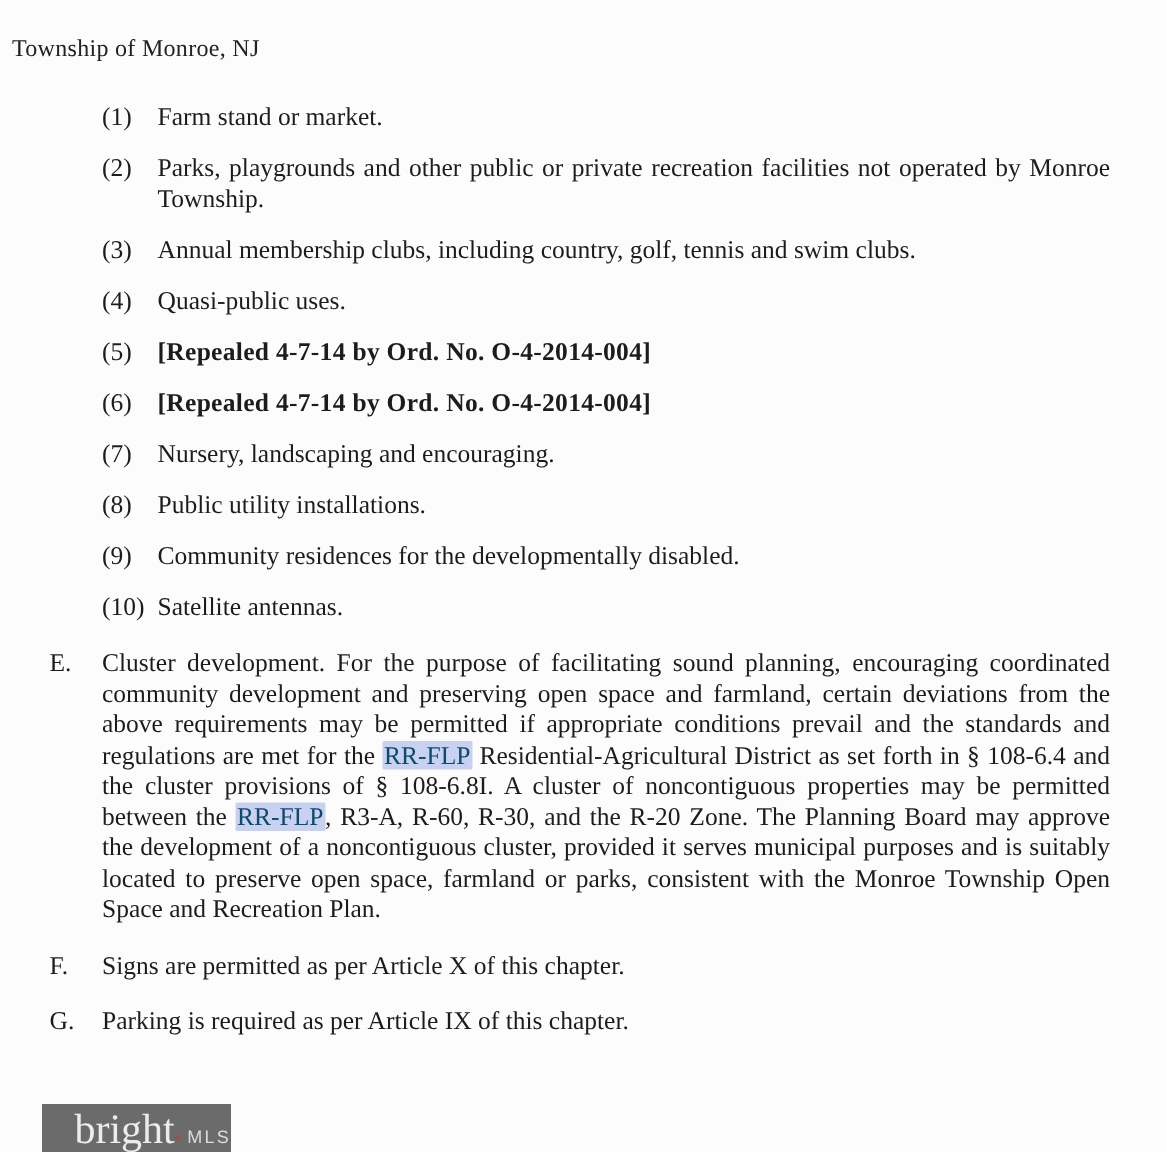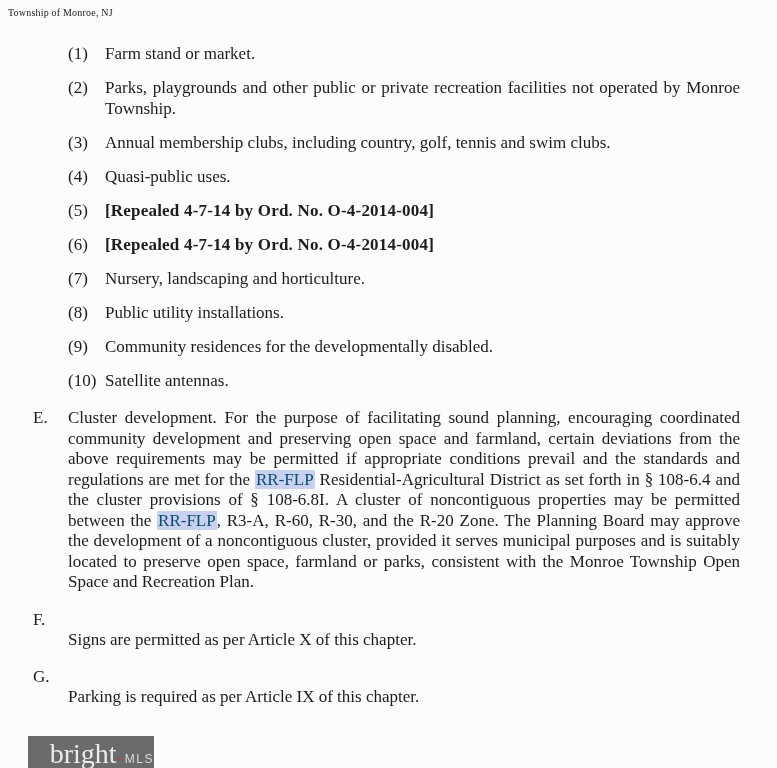--- a/index.html
+++ b/index.html
@@ -6,22 +6,22 @@
   body{
     width:777px;height:768px;
     background:#fcfcfc;
     font-family:"Liberation Serif","DejaVu Serif",serif;
     color:#1c1c1c;
     position:relative;
     overflow:hidden;
   }
   .page{position:relative;width:777px;height:768px;}
   .site-line{
-    padding:7px 0 0 8px;
-    font-size:10px;
+    padding:24px 0 0 8px;
+    font-size:16px;
     letter-spacing:.2px;
     color:#222;
   }
   .section-row{
     display:flex;
     justify-content:space-between;
     margin:9px 37px 0 33px;
     font-size:15.5px;
   }
   .content{margin-top:25px;}
@@ -36,21 +36,21 @@
   .list-item.bold .itx{font-weight:bold;letter-spacing:.2px;}
   .letter-item{
     display:flex;
     margin:17px 37px 0 33px;
     font-size:17px;
     line-height:20.5px;
   }
   .letter-item .letter{flex:0 0 35px;}
   .letter-item .ltx{flex:1;text-align:justify;}
   .letter-item.single{margin-top:16px;line-height:21px;}
-  .letter-item.single .ltx{text-align:left;margin-top:20px;}
+  .letter-item.single .ltx{text-align:left;}
   .hl{
     background:#c9d1f0;
     color:#0c4a6e;
     padding:0 1px;
     border-radius:1px;
   }
   .h-line{
     margin:13px 37px 0 128px;
     font-size:17px;
     line-height:21px;
@@ -118,21 +118,21 @@
     <div class="list-item bold">
       <span class="num">(5)</span>
       <span class="itx">[Repealed 4-7-14 by Ord. No. O-4-2014-004]</span>
     </div>
     <div class="list-item bold">
       <span class="num">(6)</span>
       <span class="itx">[Repealed 4-7-14 by Ord. No. O-4-2014-004]</span>
     </div>
     <div class="list-item">
       <span class="num">(7)</span>
-      <span class="itx">Nursery, landscaping and horticulture.</span>
+      <span class="itx">Nursery, landscaping and encouraging.</span>
     </div>
     <div class="list-item">
       <span class="num">(8)</span>
       <span class="itx">Public utility installations.</span>
     </div>
     <div class="list-item">
       <span class="num">(9)</span>
       <span class="itx">Community residences for the developmentally disabled.</span>
     </div>
     <div class="list-item">

